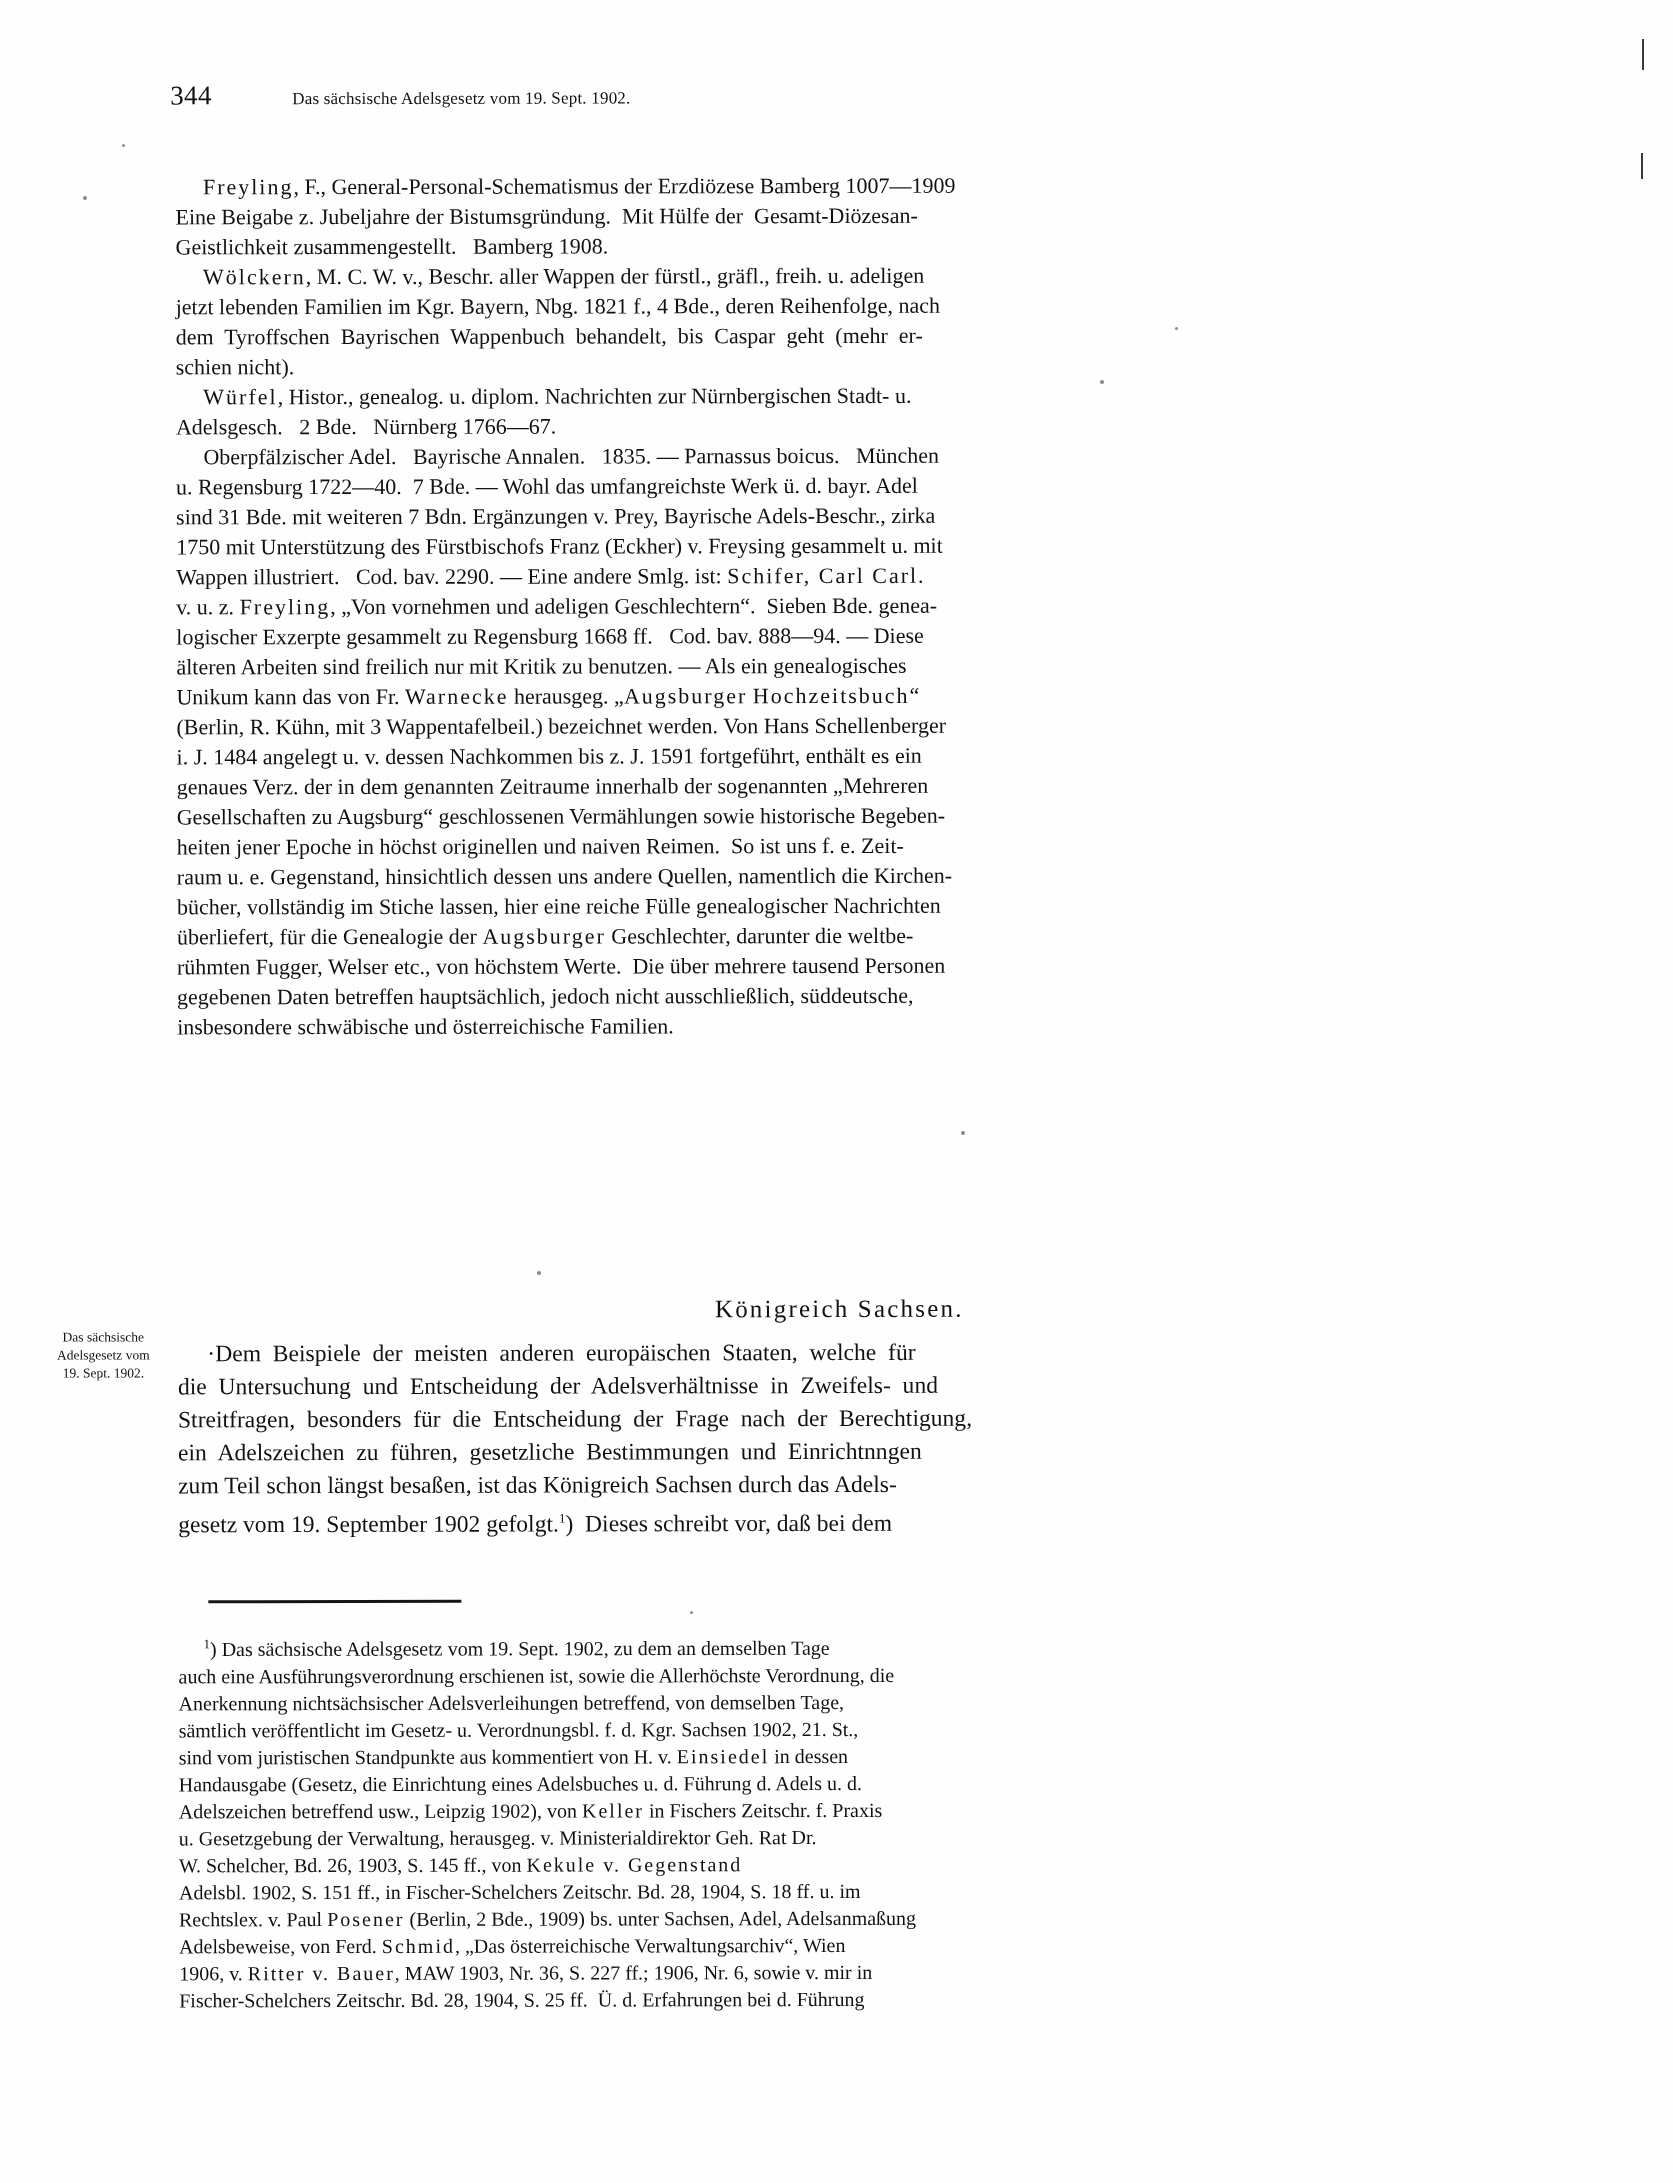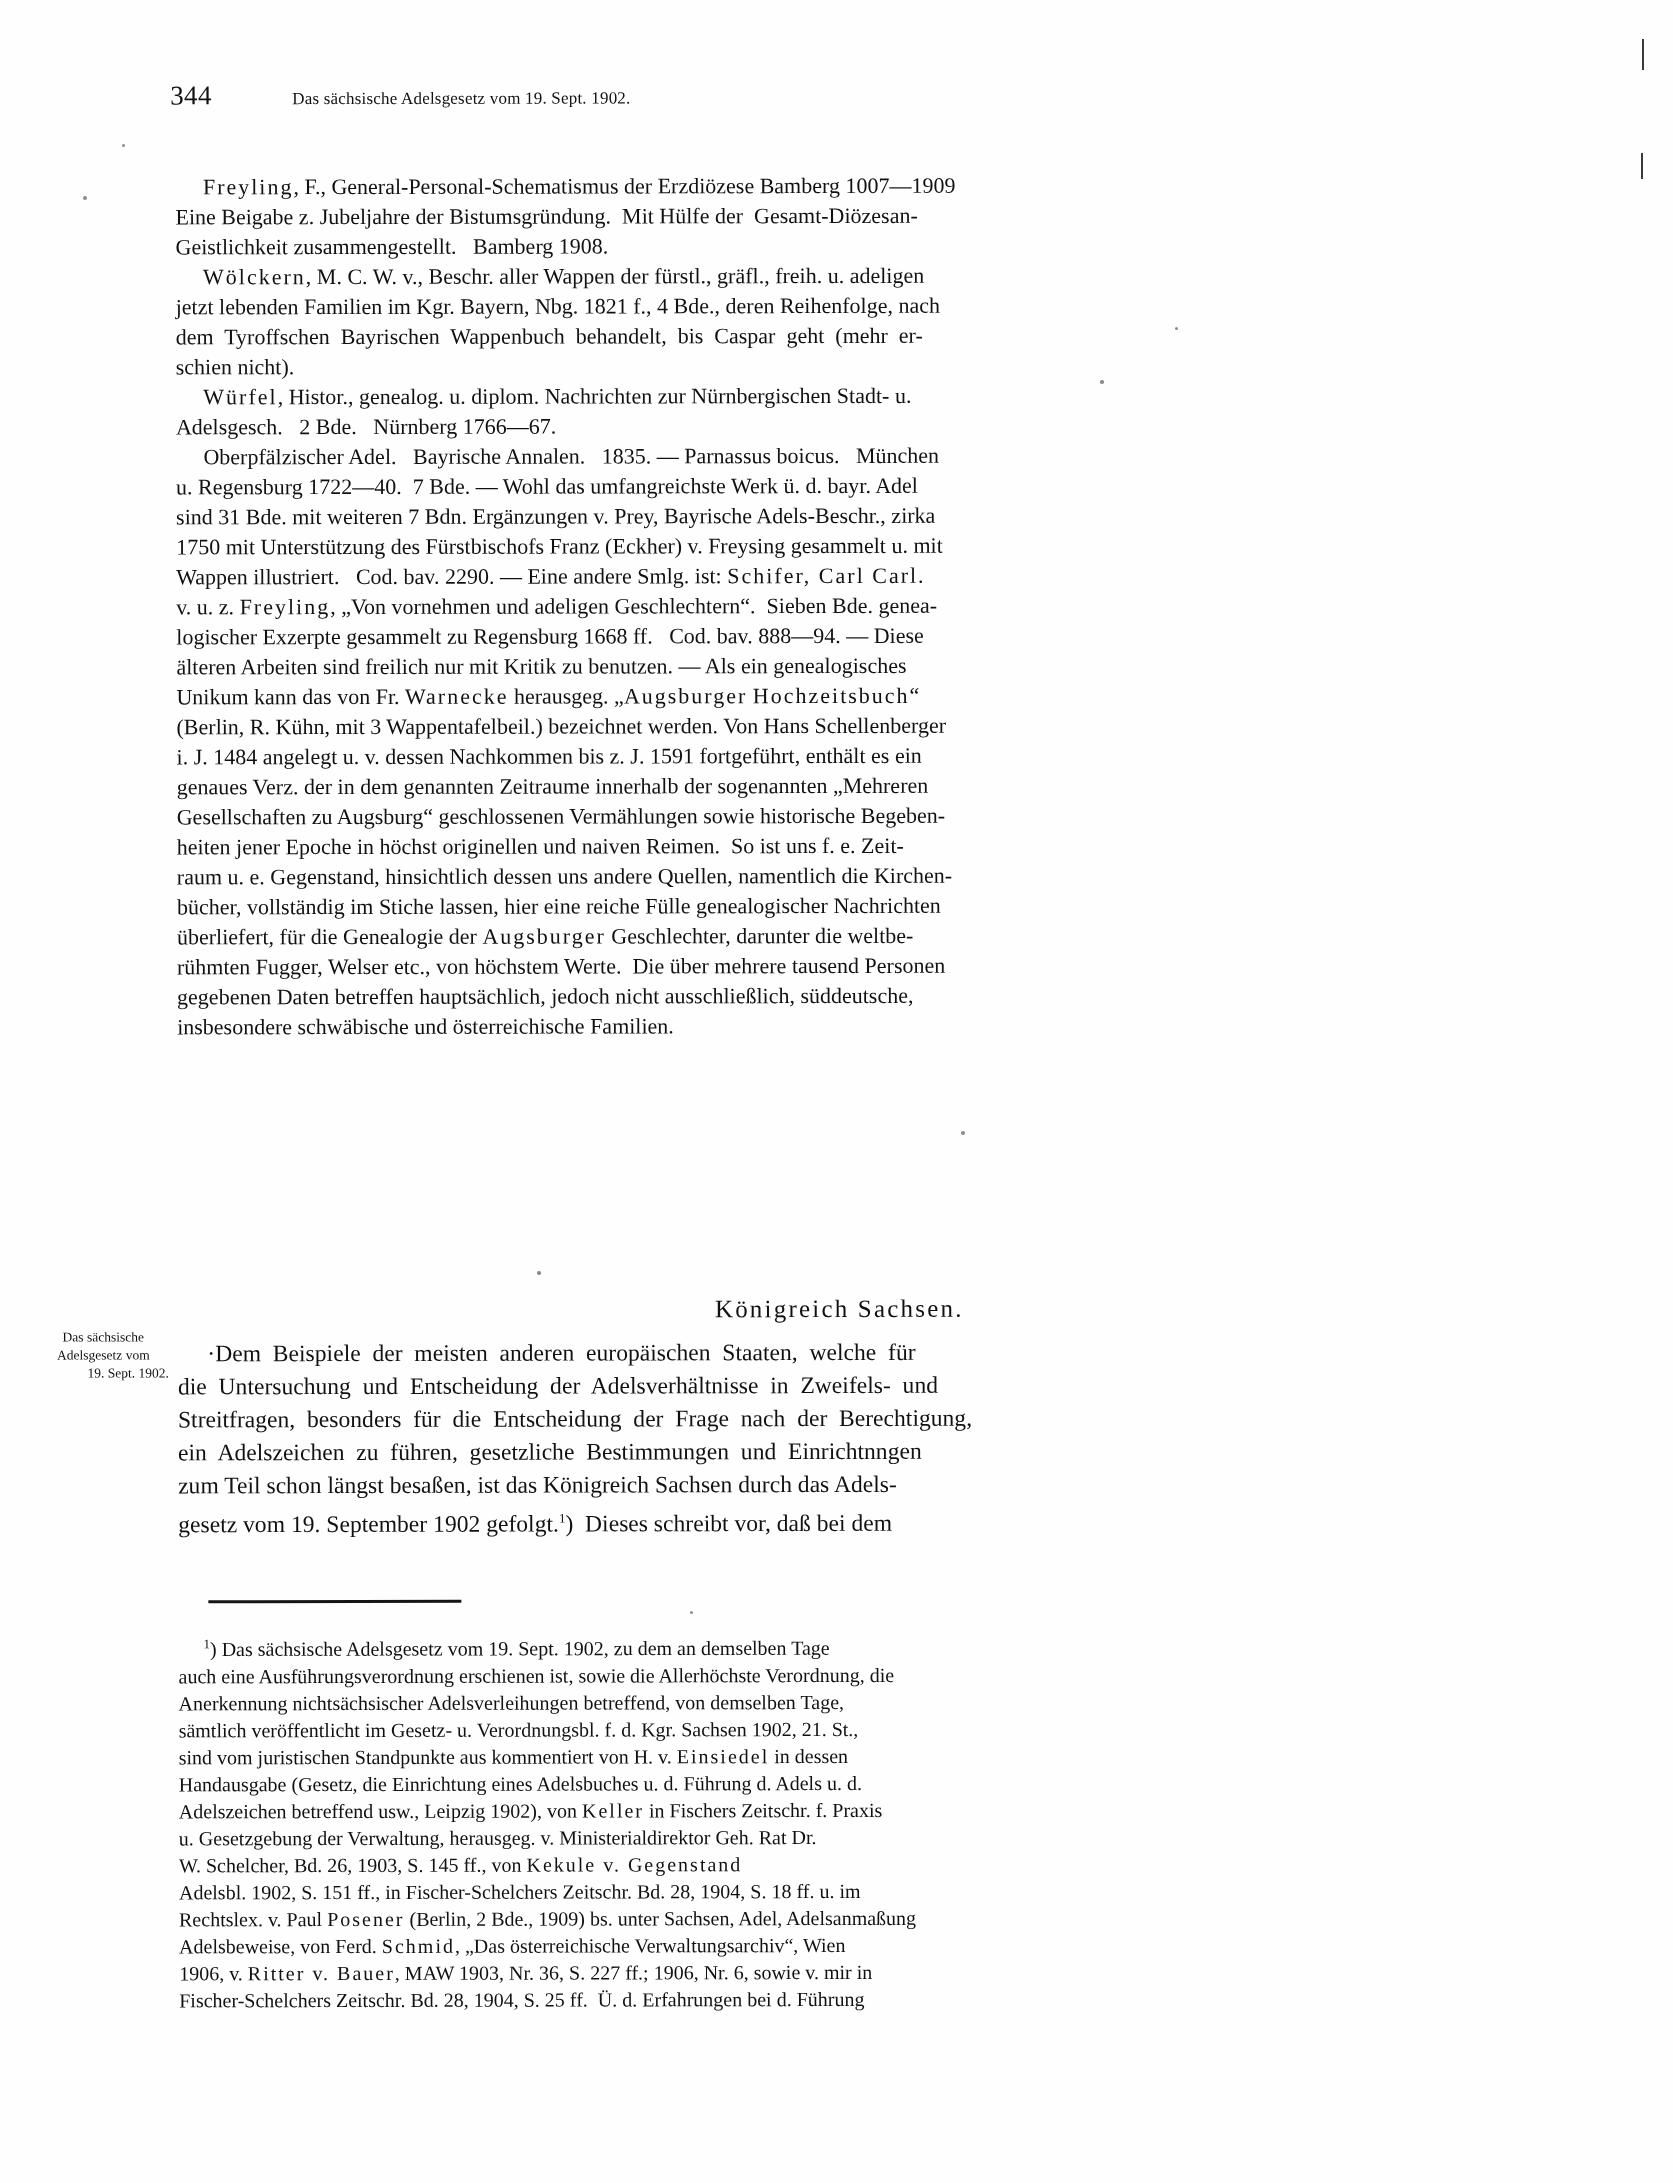--- a/index.html
+++ b/index.html
@@ -90,21 +90,21 @@
   .margin-note {
     position: absolute;
     left: 35px;
     top: 1327px;
     width: 131px;
     text-align: center;
     font-size: 13.5px;
     line-height: 18px;
   }
   .margin-note .mn-ln { display: block; white-space: pre; }
-  .margin-note .mn-ln.r { text-align: right; }
+  .margin-note .mn-ln.r { text-align: center; }
 
   
   .body-block { left: 175px; top: 1336px; width: 1061px; }
   .body-block .ln { font-size: 23.6px; line-height: 33px; }
 
   
   .fn-rule {
     position: absolute;
     left: 205px;
     top: 1599px;

